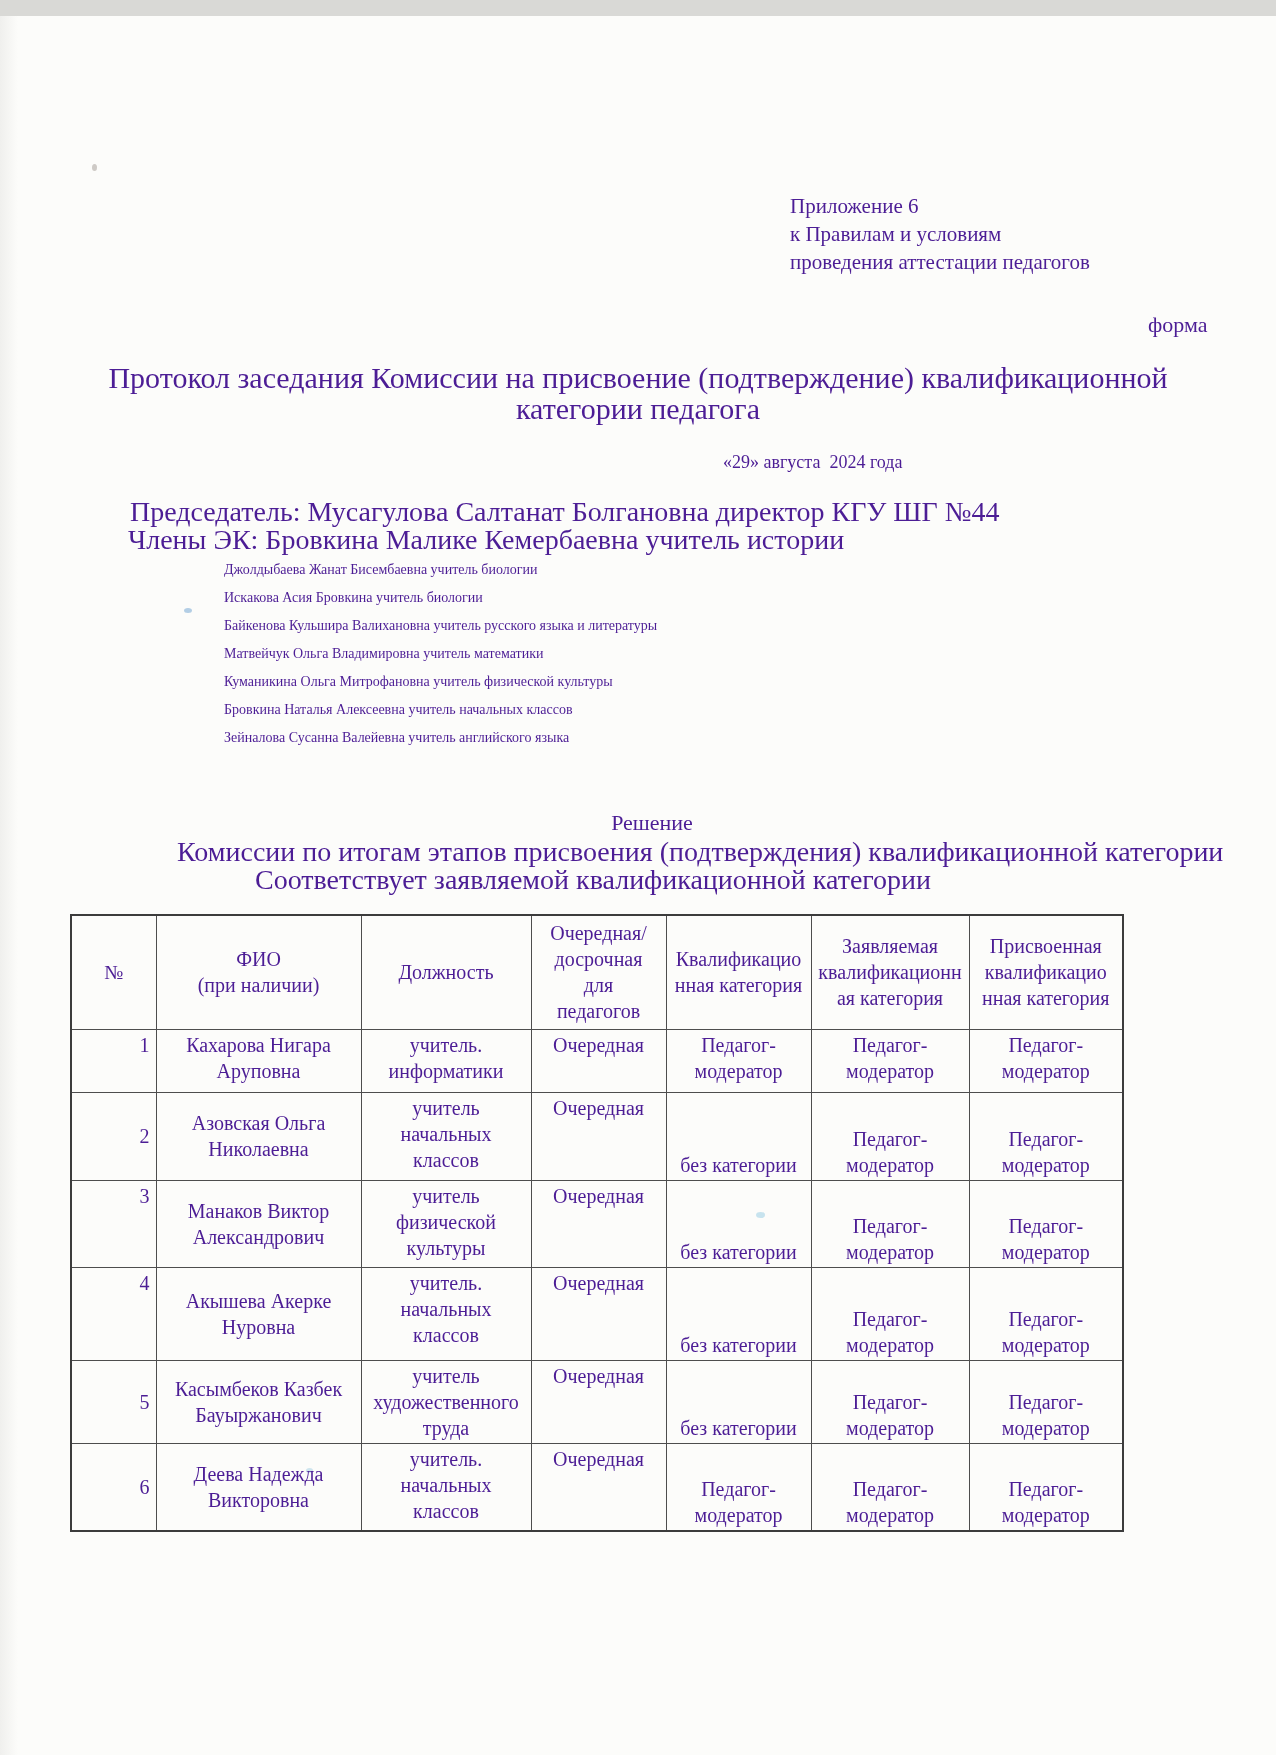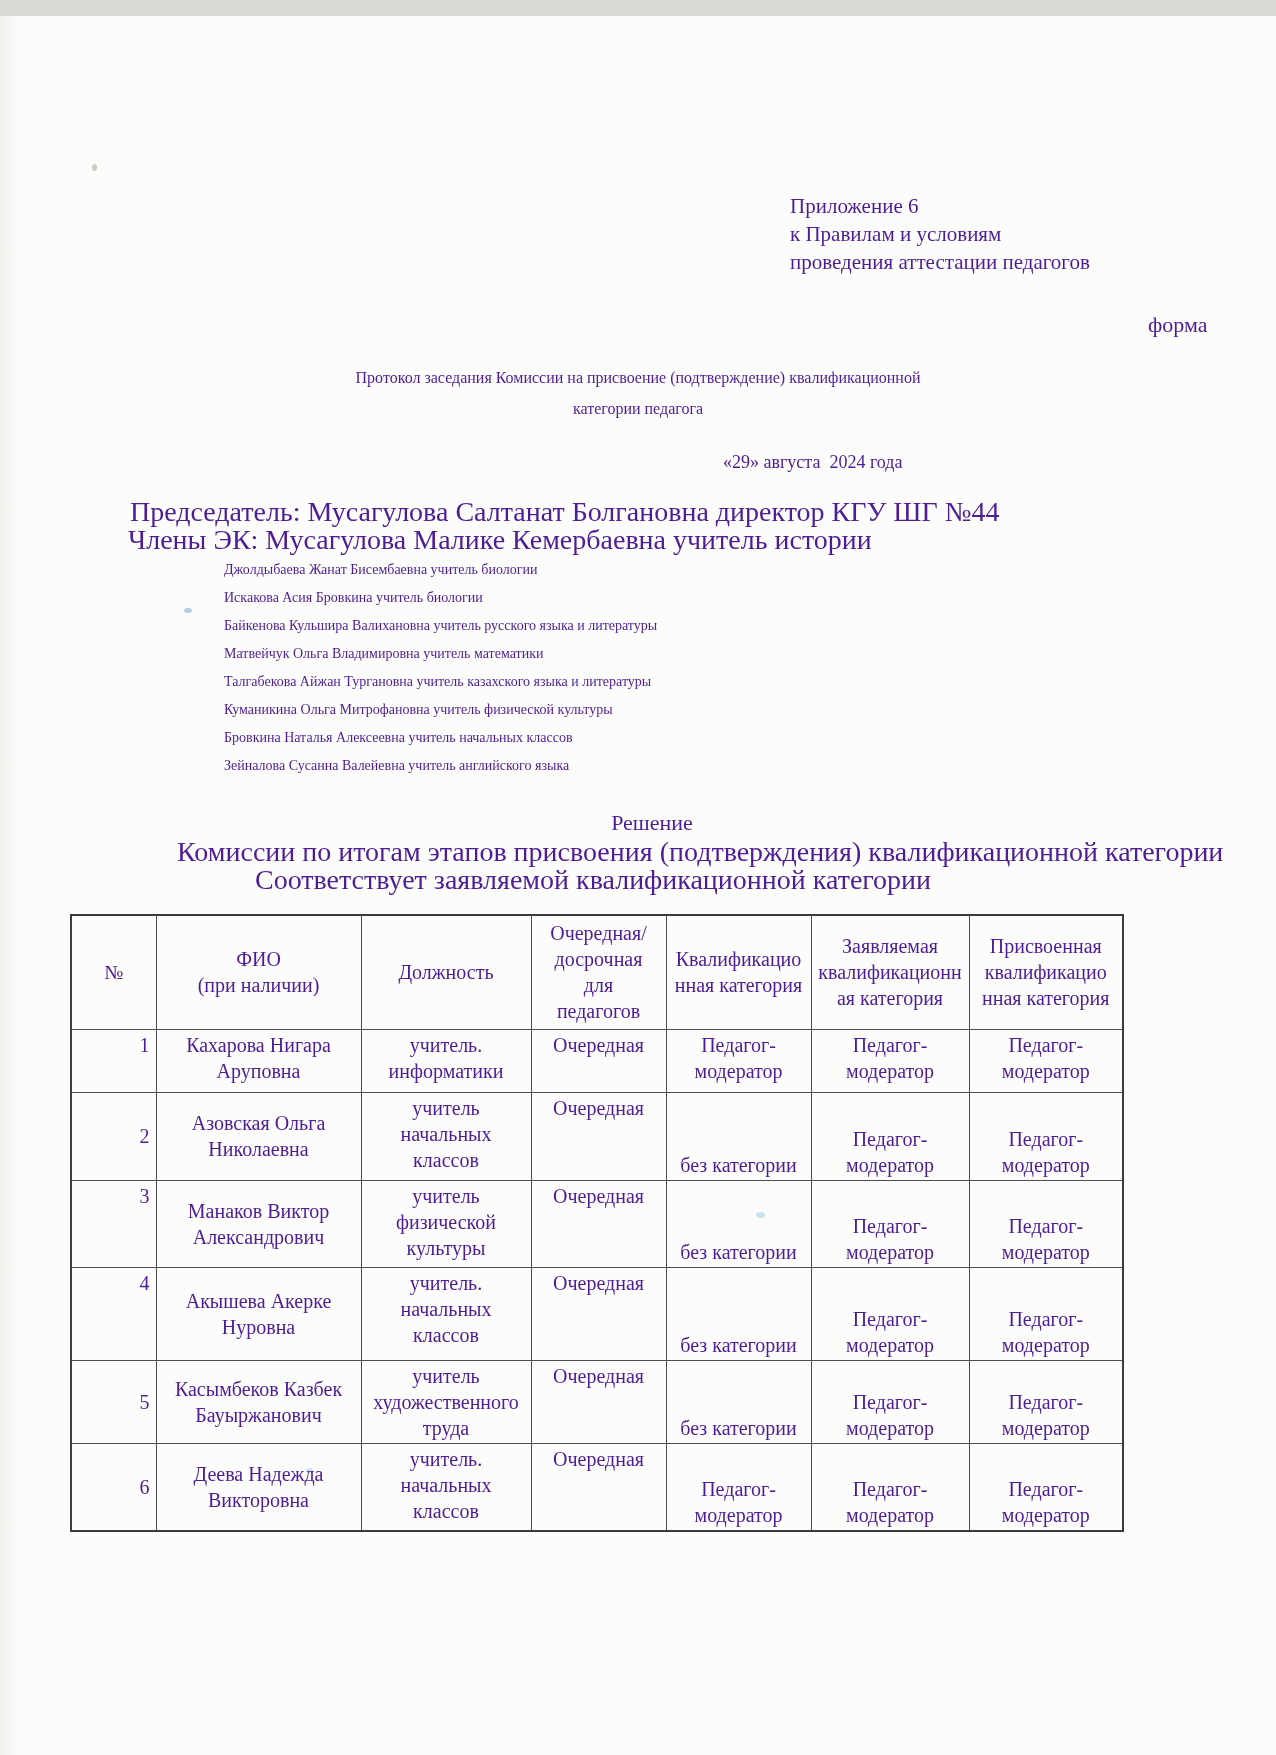--- a/index.html
+++ b/index.html
@@ -11,21 +11,21 @@
     font-family:"Liberation Serif", serif;
     color:#4c1d95;
     overflow:hidden;
   }
   .abs{position:absolute;}
   .pre{white-space:pre-line;}
   .body-text{font-size:28px;line-height:28px;}
 
   #appendix{left:790px;top:176px;font-size:21px;line-height:28px;}
   #form-label{left:1148px;top:296px;font-size:22px;}
-  #doc-title{left:0;top:346px;width:100%;text-align:center;font-size:16px;line-height:31px;}
+  #doc-title{left:0;top:346px;width:100%;text-align:center;font-size:30px;line-height:31px;}
   #doc-date{left:723px;top:436px;font-size:18px;white-space:pre;}
   #chairman{left:130px;top:482px;}
   #members-heading{left:128px;top:510px;}
   #members{left:224px;top:540px;font-size:14px;line-height:28px;}
   .member{height:28px;}
   #decision-heading{left:14px;top:794px;width:100%;text-align:center;font-size:22px;}
   #decision-line1{left:177px;top:822px;}
   #decision-line2{left:255px;top:850px;}
 
   #results-table{
@@ -86,28 +86,27 @@
 
   <div class="abs" id="form-label">форма</div>
 
   <div class="abs pre" id="doc-title">Протокол заседания Комиссии на присвоение (подтверждение) квалификационной
 категории педагога</div>
 
   <div class="abs" id="doc-date">«29» августа  2024 года</div>
 
   <div class="abs body-text" id="chairman">Председатель: Мусагулова Салтанат Болгановна директор КГУ ШГ №44</div>
 
-  <div class="abs body-text" id="members-heading">Члены ЭК: Мусагулова Малике Кемербаевна учитель истории</div>
+  <div class="abs body-text" id="members-heading">Члены ЭК: Бровкина Малике Кемербаевна учитель истории</div>
 
   <div class="abs" id="members">
     <div class="member">Джолдыбаева Жанат Бисембаевна учитель биологии</div>
     <div class="member">Искакова Асия Бровкина учитель биологии</div>
     <div class="member">Байкенова Кульшира Валихановна учитель русского языка и литературы</div>
     <div class="member">Матвейчук Ольга Владимировна учитель математики</div>
-    <div class="member">Талгабекова Айжан Тургановна учитель казахского языка и литературы</div>
     <div class="member">Куманикина Ольга Митрофановна учитель физической культуры</div>
     <div class="member">Бровкина Наталья Алексеевна учитель начальных классов</div>
     <div class="member">Зейналова Сусанна Валейевна учитель английского языка</div>
   </div>
 
   <div class="abs" id="decision-heading">Решение</div>
   <div class="abs body-text" id="decision-line1">Комиссии по итогам этапов присвоения (подтверждения) квалификационной категории</div>
   <div class="abs body-text" id="decision-line2">Соответствует заявляемой квалификационной категории</div>
 
   <table id="results-table">

